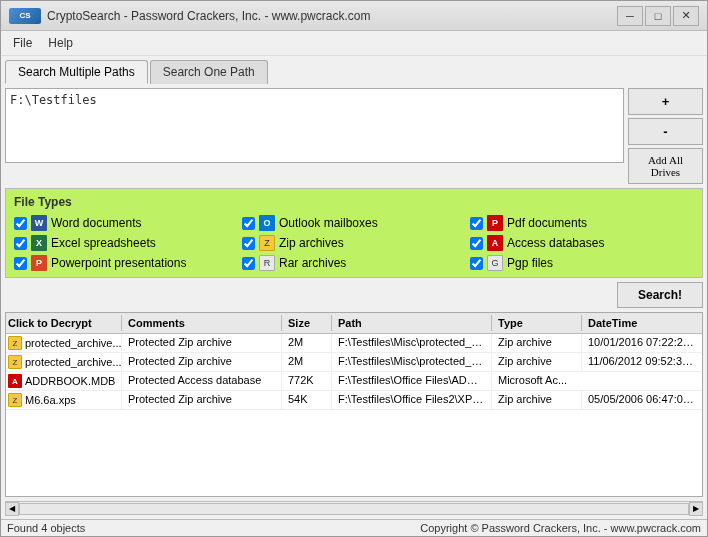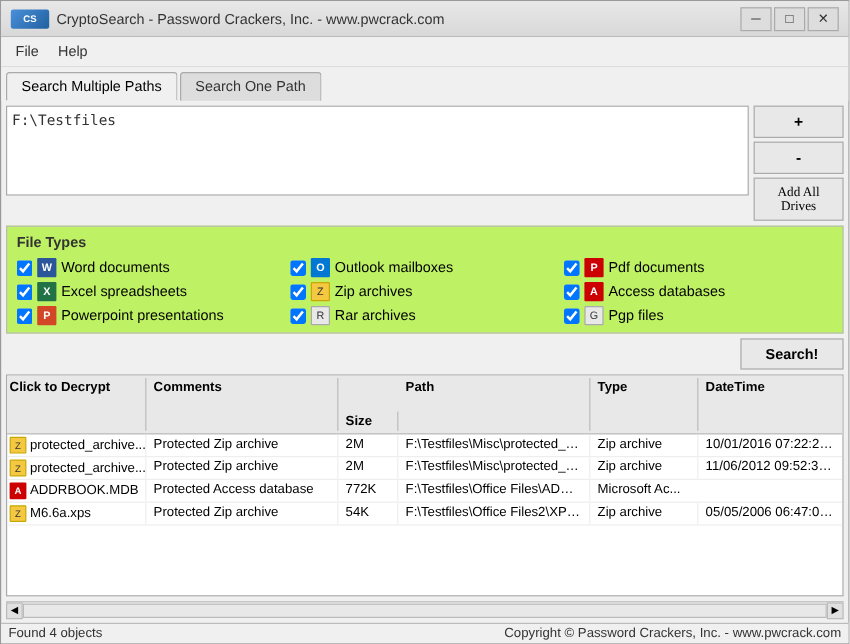--- a/index.html
+++ b/index.html
@@ -210,21 +210,21 @@
       padding: 2px 0;
     }
     .col-header {
       padding: 2px 6px;
       border-right: 1px solid #bbb;
       white-space: nowrap;
       overflow: hidden;
     }
     .col-click { width: 120px; }
     .col-comments { width: 160px; }
-    .col-size { width: 50px; margin-top: 28px; }
+    .col-size { width: 50px; }
     .col-path { width: 160px; }
     .col-type { width: 90px; }
     .col-datetime { width: 120px; flex: 1; border-right: none; }
     .results-body {
       flex: 1;
       overflow-y: auto;
       overflow-x: hidden;
     }
     .result-row {
       display: flex;

